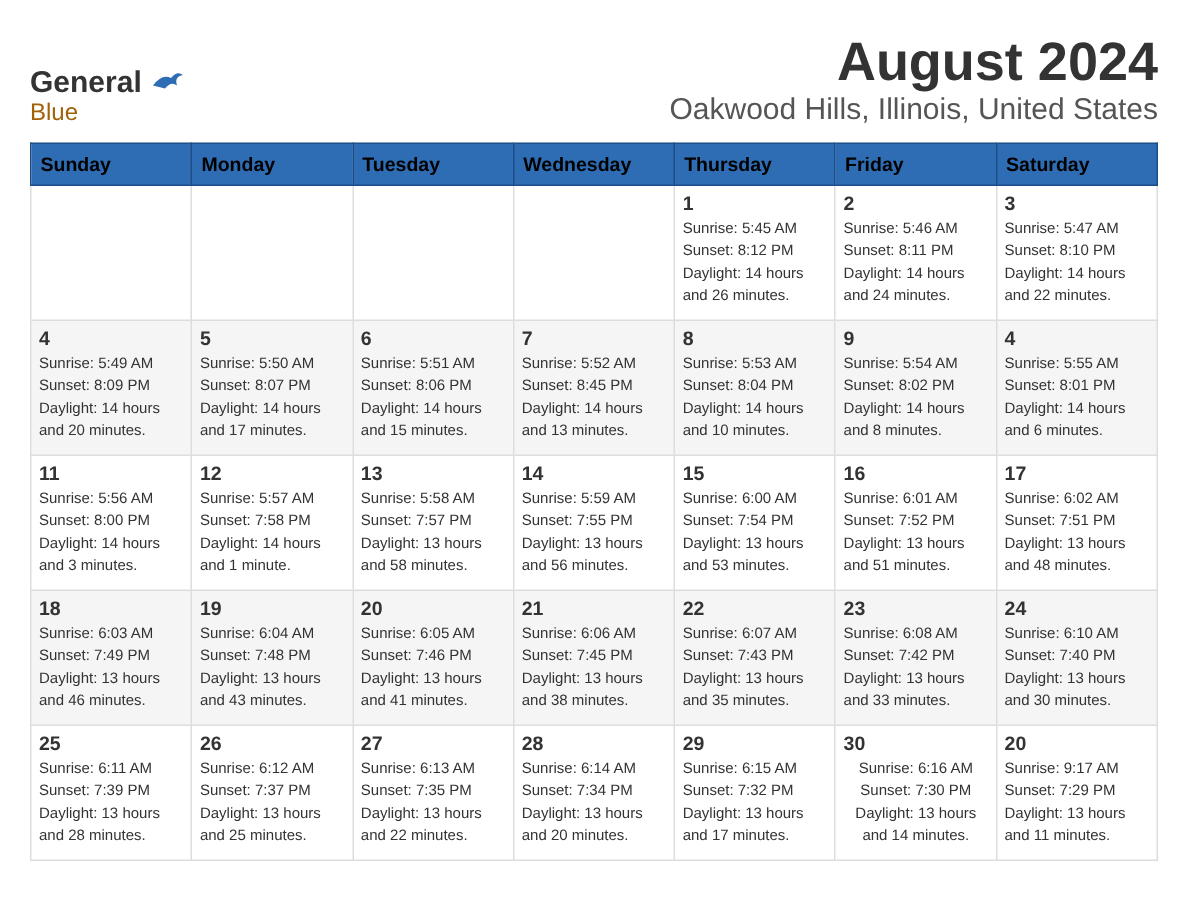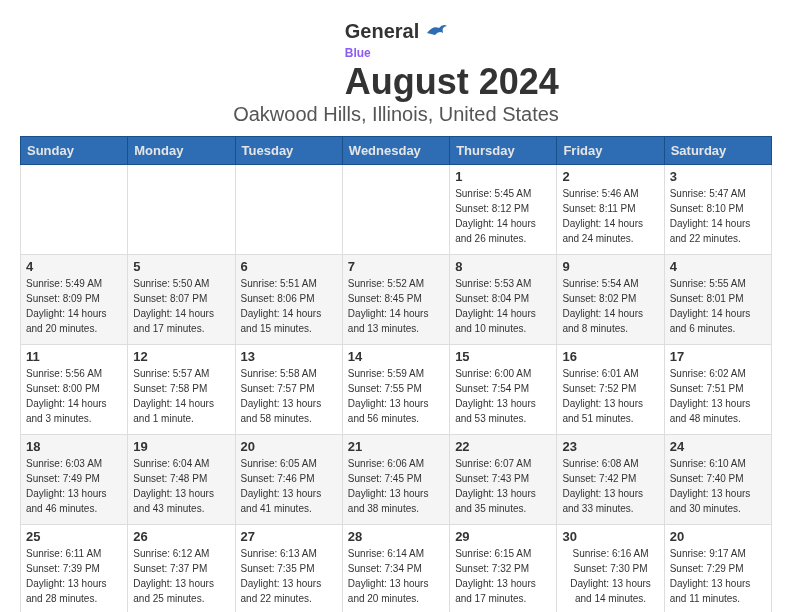--- a/index.html
+++ b/index.html
@@ -6,23 +6,22 @@
     body {
       font-family: Arial, sans-serif;
       background: #fff;
       width: 792px;
       min-height: 612px;
       padding: 20px;
     }
     .header {
       display: flex;
       justify-content: space-between;
-      align-items: center;
+      align-items: flex-end;
       margin-bottom: 10px;
-      flex-direction: column;
     }
     .logo {
       display: flex;
       flex-direction: column;
       align-items: flex-start;
     }
     .title-area {
       text-align: right;
     }
     .main-title {
@@ -34,21 +33,21 @@
       font-size: 20px;
       color: #555;
     }
     table {
       width: 100%;
       border-collapse: collapse;
       table-layout: fixed;
     }
     thead tr th {
       background: #2e6db4;
-      color: #e5e5e5;
+      color: #000000;
       text-align: left;
       padding: 6px 6px;
       font-size: 13px;
       font-weight: bold;
       border: 1px solid #1a4f8a;
     }
     tbody tr td {
       border: 1px solid #ddd;
       vertical-align: top;
       padding: 4px 5px;
@@ -88,21 +87,21 @@
 
 <div class="header">
   <div class="logo">
     <div class="logo-container">
       <span style="font-size:20px;font-weight:bold;color:#333;">General</span>
       <svg width="22" height="18" viewBox="0 0 22 18" style="margin-left:2px;">
         <path d="M2,10 Q8,2 14,5 Q18,0 22,3 Q16,4 18,10 Q14,7 10,12 Z" fill="#2e6db4"></path>
       </svg>
     </div>
     <div>
-      <span style="font-size:12px;font-weight:bold;color:#8b5cf6;">Blue</span>
+      <span style="font-size:16px;font-weight:normal;color:#a16207;">Blue</span>
     </div>
   </div>
   <div class="title-area">
     <div class="main-title">August 2024</div>
     <div class="subtitle">Oakwood Hills, Illinois, United States</div>
   </div>
 </div>
 
 <table>
   <thead>

